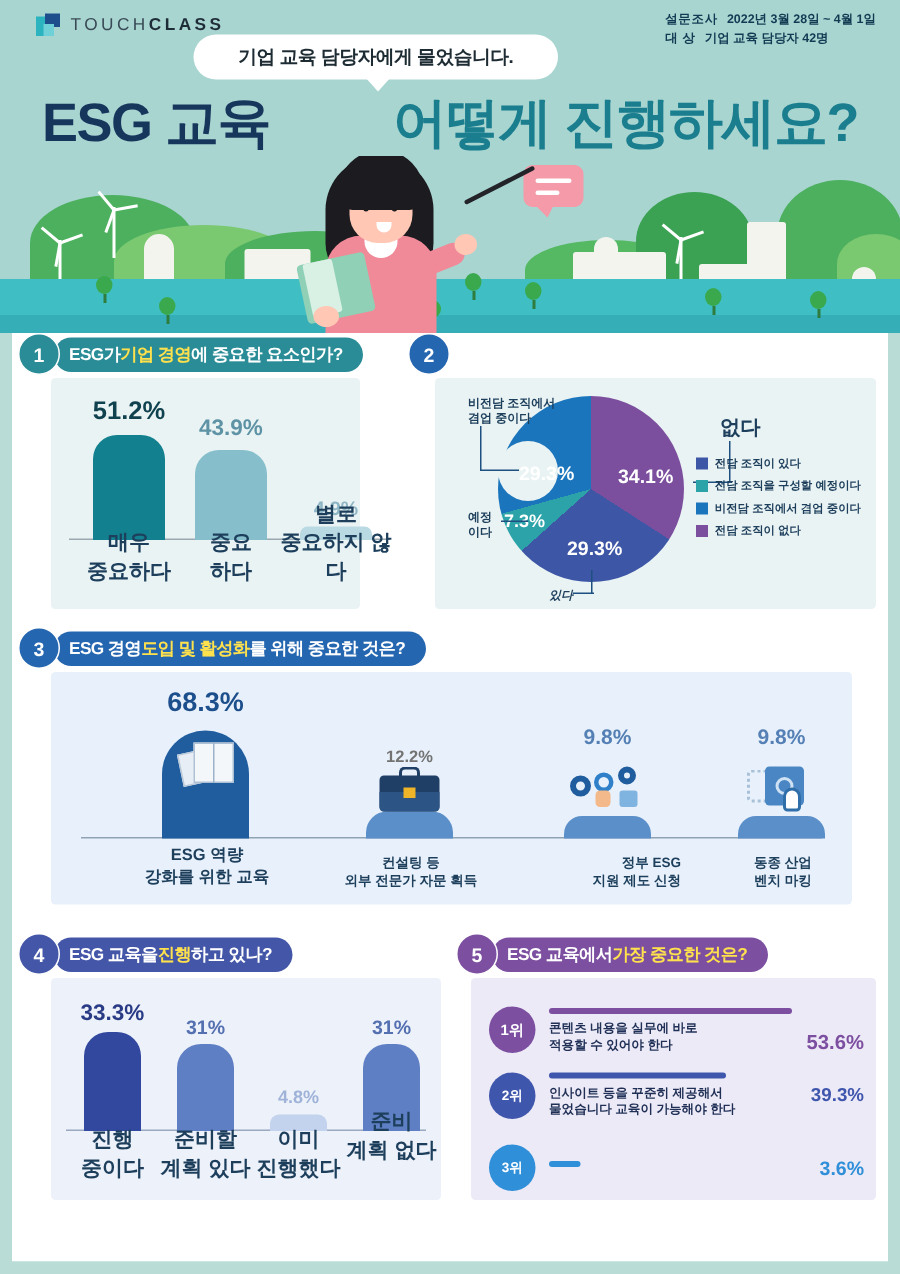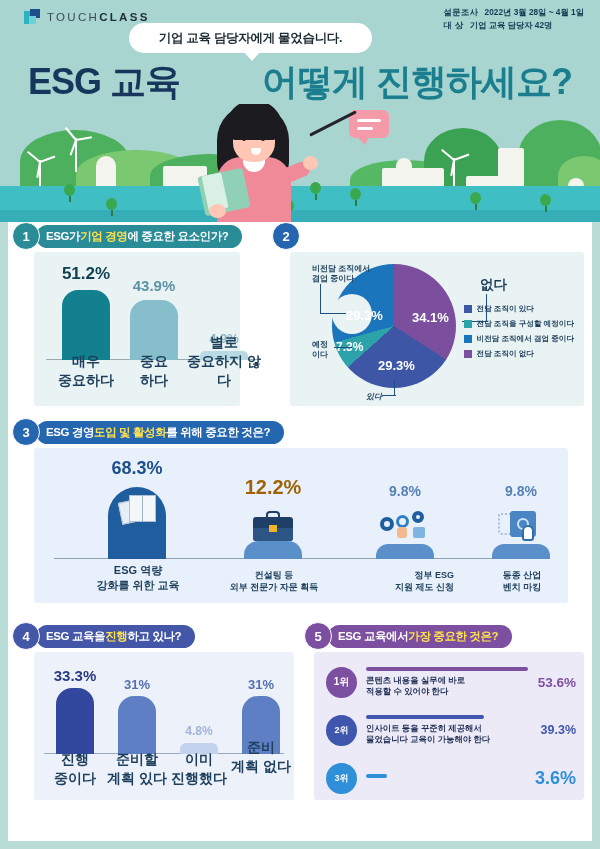--- a/index.html
+++ b/index.html
@@ -377,21 +377,21 @@
         <div style="position:absolute;left:86px;bottom:76px;width:36px;height:32px;">
           <div style="position:absolute;left:0;top:6px;width:18px;height:22px;background:#e8eef5;border:1px solid #b9c9da;transform:rotate(-12deg);"></div>
           <div style="position:absolute;left:9px;top:0;width:27px;height:27px;background:#f4f7fa;border:1px solid #adc0d4;"></div>
           <div style="position:absolute;left:22px;top:0;width:1.2px;height:27px;background:#9db3c9;"></div>
         </div>
         <div class="barlabel" style="left:52px;bottom:10px;width:104px;font-size:11px;">
           <span>ESG 역량</span><br><span>강화를 위한 교육</span>
         </div>
 
         <div class="icon-bar" style="left:210px;width:58px;height:18px;border-radius:14px 14px 0 0;background:#5b8fc9;"></div>
-        <div class="barval" style="left:202px;bottom:104px;width:74px;font-size:20px;color:#a16207;">12.2%</div>
+        <div class="barval" style="left:202px;bottom:92px;width:74px;font-size:11px;color:#737373;">12.2%</div>
         <div style="position:absolute;left:219px;bottom:62px;width:40px;height:30px;">
           <div style="position:absolute;left:13px;top:0;width:14px;height:8px;border:2px solid #1f3f66;border-bottom:none;border-radius:4px 4px 0 0;"></div>
           <div style="position:absolute;left:0;top:6px;width:40px;height:24px;background:#1f3f66;border-radius:3px;"></div>
           <div style="position:absolute;left:0;top:17px;width:40px;height:13px;background:#2c5585;border-radius:0 0 3px 3px;"></div>
           <div style="position:absolute;left:16px;top:14px;width:8px;height:7px;background:#f0b429;"></div>
         </div>
         <div class="barlabel" style="left:186px;bottom:10px;width:108px;font-size:9px;">
           <span>컨설팅 등</span><br><span>외부 전문가 자문 획득</span>
         </div>
 
@@ -463,21 +463,21 @@
     <div class="q5">
       <div class="sec-head">
         <div class="numwrap c-purple ring">5</div>
         <div class="pill c-purple">
           <span>ESG 교육에서 </span>
             <span class="hl">가장 중요한 것은?</span>
         </div>
       </div>
       <div class="panel">
 
-        <div class="rank-row" style="top:10px;">
+        <div class="rank-row" style="top:10px;align-items:flex-end;">
           <div class="rank-badge" style="background:#7c4fa0;">1위</div>
           <div class="rank-mid">
             <div class="rank-bar" style="background:#7c4fa0;width:100%;"></div>
             <div class="rank-tx">
               <span>콘텐츠 내용을 실무에 바로</span><br><span>적용할 수 있어야 한다</span>
             </div>
           </div>
           <div class="rank-val" style="color:#7c4fa0;">53.6%</div>
         </div>
 
@@ -490,21 +490,21 @@
             </div>
           </div>
           <div class="rank-val" style="color:#3f56ad;font-size:12.5px;">39.3%</div>
         </div>
 
         <div class="rank-row" style="top:106px;">
           <div class="rank-badge" style="background:#2f8fd8;font-size:9px;">3위</div>
           <div class="rank-mid">
             <div class="rank-bar" style="background:#2f8fd8;width:13%;"></div>
           </div>
-          <div class="rank-val" style="color:#2f8fd8;font-size:18px;">3.6%</div>
+          <div class="rank-val" style="color:#2f8fd8;font-size:13px;">3.6%</div>
         </div>
       </div>
     </div>
 
   </div>
 
   <div class="footstrip"></div>
 </div>
 
 </body></html>

